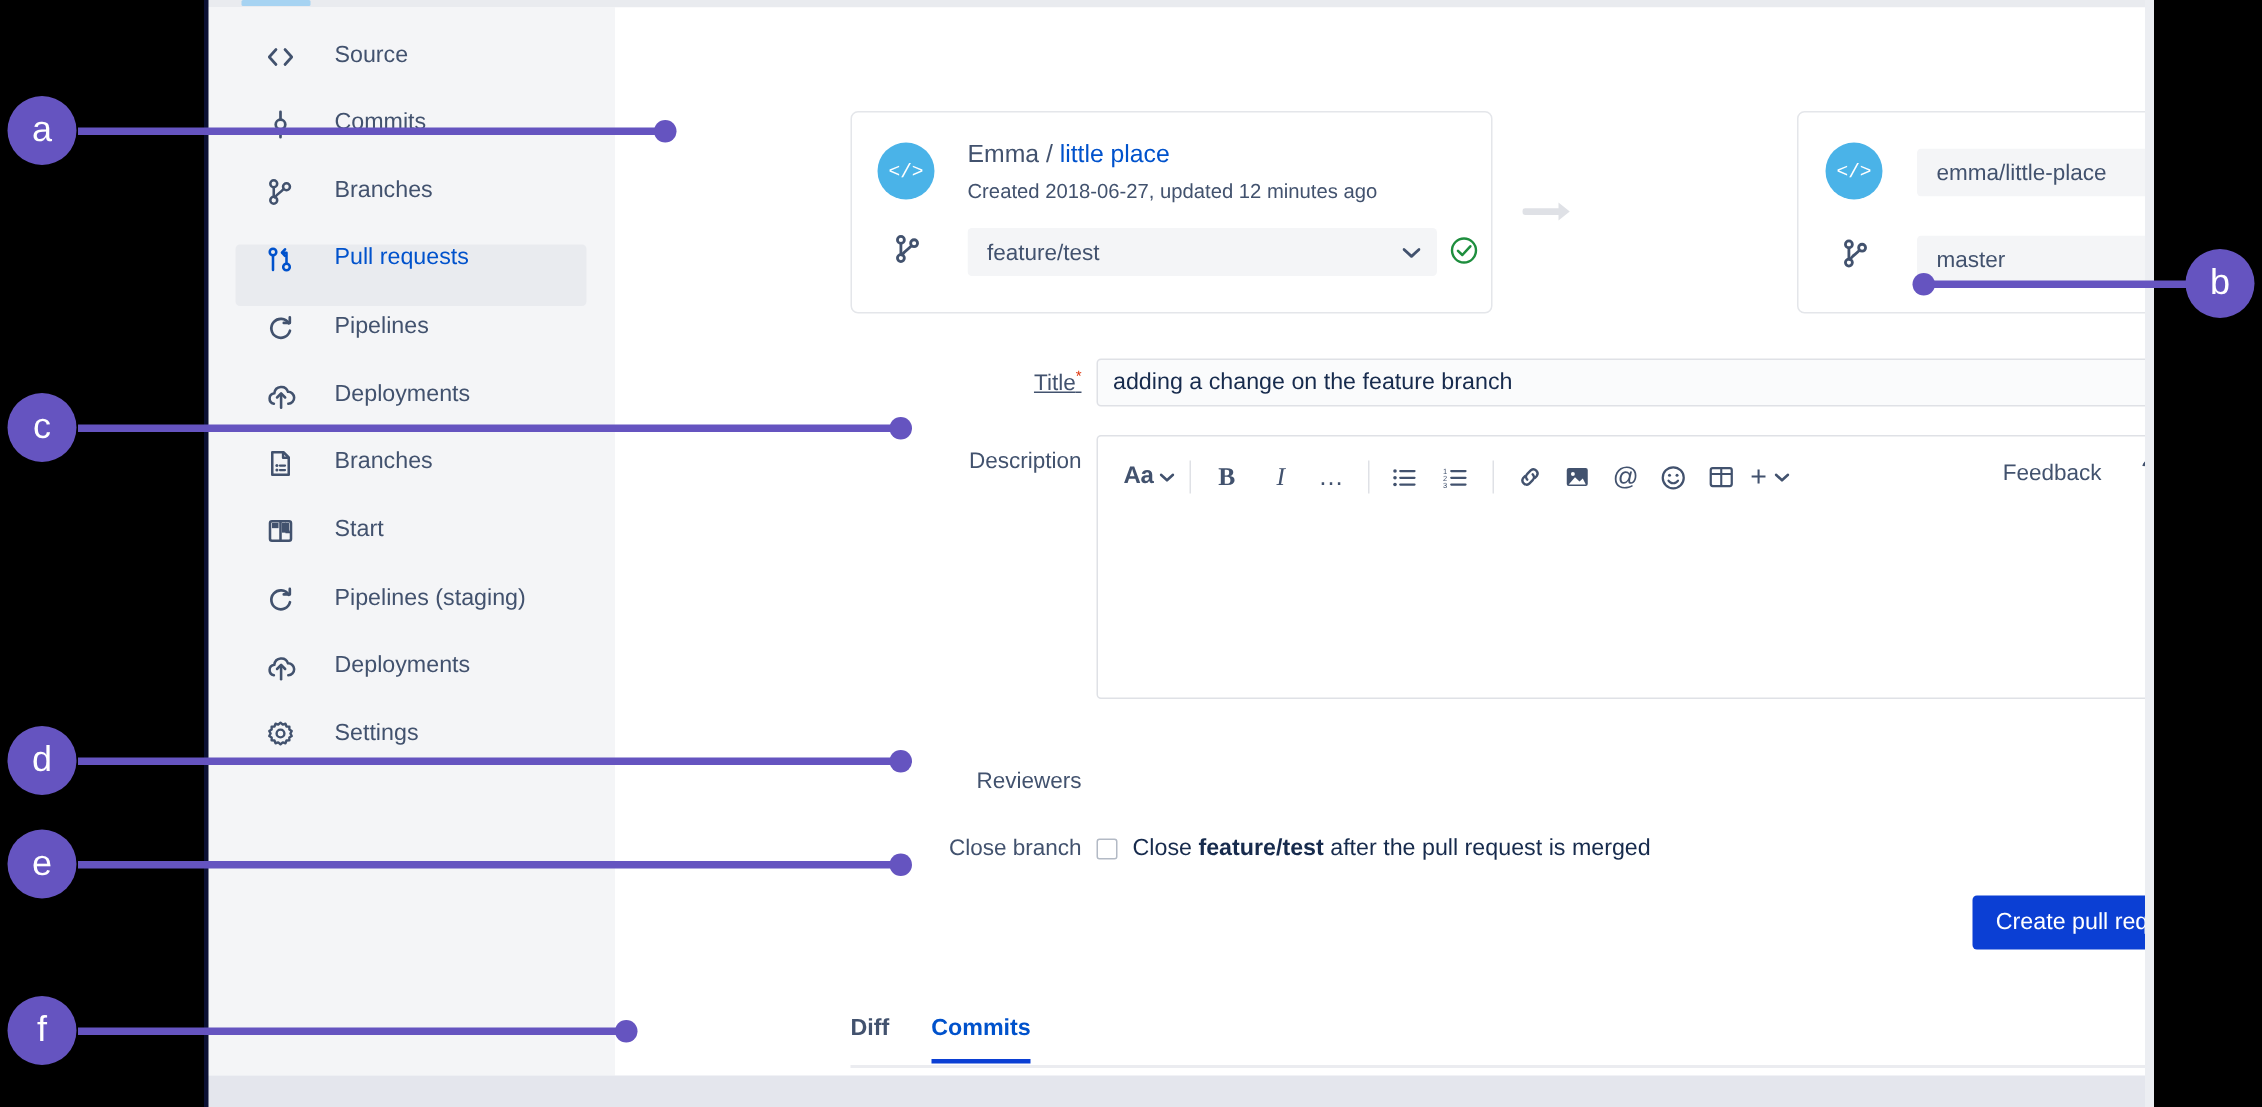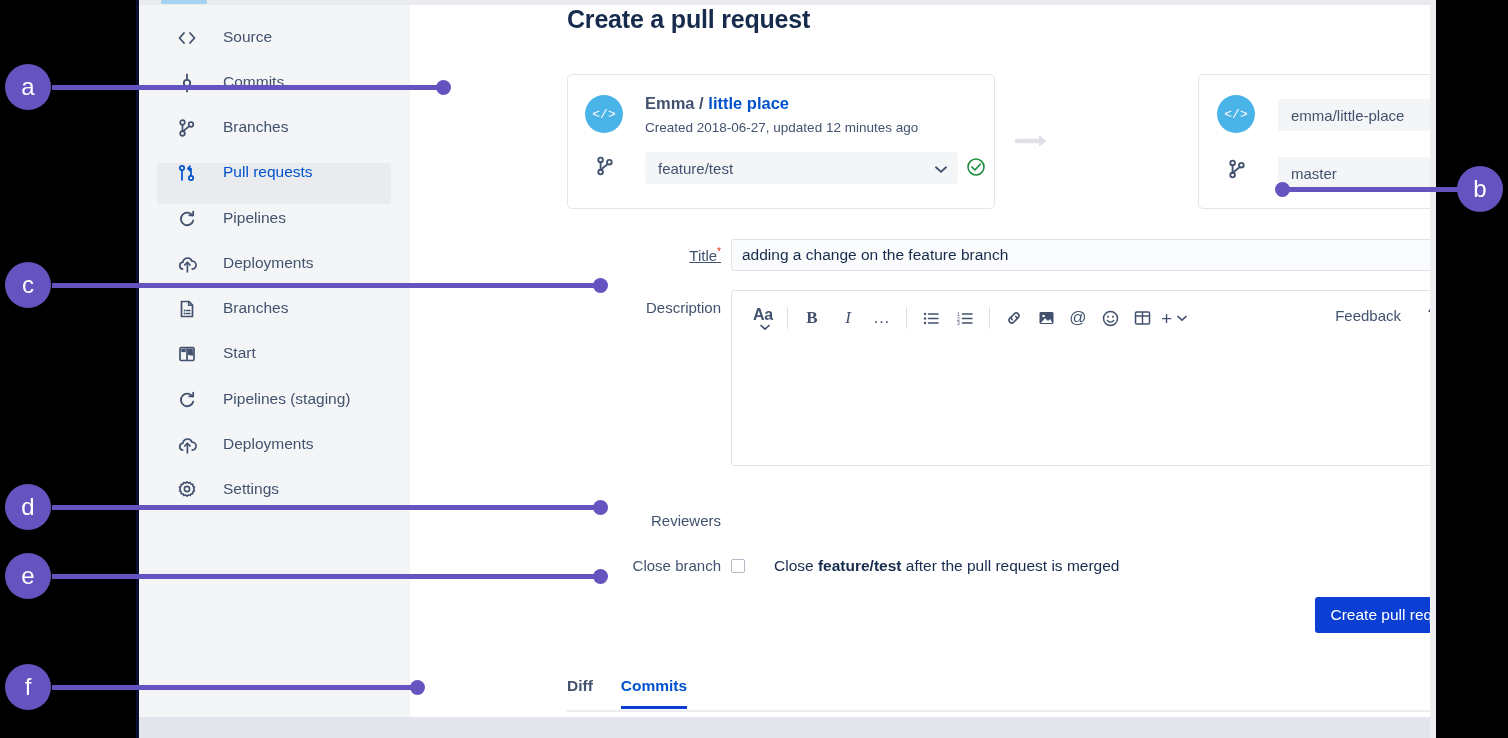--- a/index.html
+++ b/index.html
@@ -90,36 +90,36 @@
   }
 
   .desc-box{
     position:absolute;left:321px;top:285px;width:737px;height:176px;
     border:1px solid #dfe1e6;border-radius:3px;background:#fff;box-sizing:border-box;
   }
   .toolbar{position:absolute;left:0;top:0;width:737px;height:54px;display:flex;align-items:center;padding-left:17px;box-sizing:border-box;}
   .tb{display:flex;align-items:center;color:#42526e;}
   .tb .btn{height:30px;min-width:28px;display:flex;align-items:center;justify-content:center;cursor:pointer;color:#42526e;}
   .tb .divider{width:1px;height:22px;background:#dfe1e6;margin:0 10px;}
-  .tb .aa{font-size:16px;font-weight:600;letter-spacing:-0.3px;flex-direction:column;}
+  .tb .aa{font-size:16px;font-weight:600;letter-spacing:-0.3px;}
   .tb .bold{font-size:17px;font-weight:700;font-family:"Liberation Serif","DejaVu Serif",serif;}
   .tb .ital{font-size:17px;font-style:italic;font-family:"Liberation Serif","DejaVu Serif",serif;}
   .tb .dots{font-size:17px;letter-spacing:1px;line-height:0.5;}
   .feedback{position:absolute;right:66px;top:16px;font-size:15px;color:#42526e;cursor:pointer;}
   .helpq{position:absolute;right:28px;top:13px;font-size:19px;color:#42526e;cursor:pointer;font-weight:600;}
 
   .reviewers-field{
     position:absolute;left:321px;top:500px;width:737px;height:32px;
     border:1px solid #dfe1e6;border-radius:3px;background:#fff;box-sizing:border-box;
     display:flex;align-items:center;padding:0 10px;font-size:15.5px;color:#7a869a;
   }
 
   .closebranch-row{position:absolute;left:321px;top:549px;width:737px;height:24px;display:flex;align-items:center;}
   .cb{width:14px;height:14px;border:1px solid #b3bac5;border-radius:2px;background:#fff;box-sizing:border-box;cursor:pointer;flex:0 0 14px;}
-  .cb-text{margin-left:29px;font-size:15.5px;color:#172b4d;}
+  .cb-text{margin-left:10px;font-size:15.5px;color:#172b4d;}
   .cb-text b{font-weight:700;}
 
   .create-btn{
     position:absolute;left:905px;top:592px;width:162px;height:36px;background:#0b3fd4;
     border-radius:3px;color:#fff;font-size:15.5px;display:flex;align-items:center;
     justify-content:center;cursor:pointer;
   }
 
   
   .tabs-rule{position:absolute;left:157px;top:705px;width:900px;height:2px;background:#ebecf0;}
@@ -274,29 +274,28 @@
               </svg>
           </span>
           <span class="lbl">Settings</span>
         </div>
 
       </div>
     </div>
 
     <div class="main">
 
-      <div class="page-title">Create a pull request</div>
 
       <div class="branch-wrap">
 
         <div class="panel src">
           <div class="repo-avatar" style="left:17px;top:20px;">
             <span>&lt;/&gt;</span>
           </div>
-          <div class="repo-line" style="left:77px;top:19px;font-weight:bold;">
+          <div class="repo-line" style="left:77px;top:19px;">
             <span class="owner">Emma</span><span class="sep"> / </span><a href="#">little place</a>
           </div>
           <div class="repo-sub" style="left:77px;top:45px;">Created 2018-06-27, updated 12 minutes ago</div>
 
           <span class="branch-icon" style="left:26px;top:80px;color:#42526e;">
             <svg width="22" height="22" viewBox="0 0 20 20" stroke="#42526e" fill="none">
                 <circle cx="6" cy="4.5" r="2.1" stroke-width="1.7"></circle>
                 <circle cx="6" cy="15.5" r="2.1" stroke-width="1.7"></circle>
                 <circle cx="14" cy="6.5" r="2.1" stroke-width="1.7"></circle>
                 <path d="M6 6.6 V13.4" stroke-width="1.7" stroke-linecap="round"></path>

